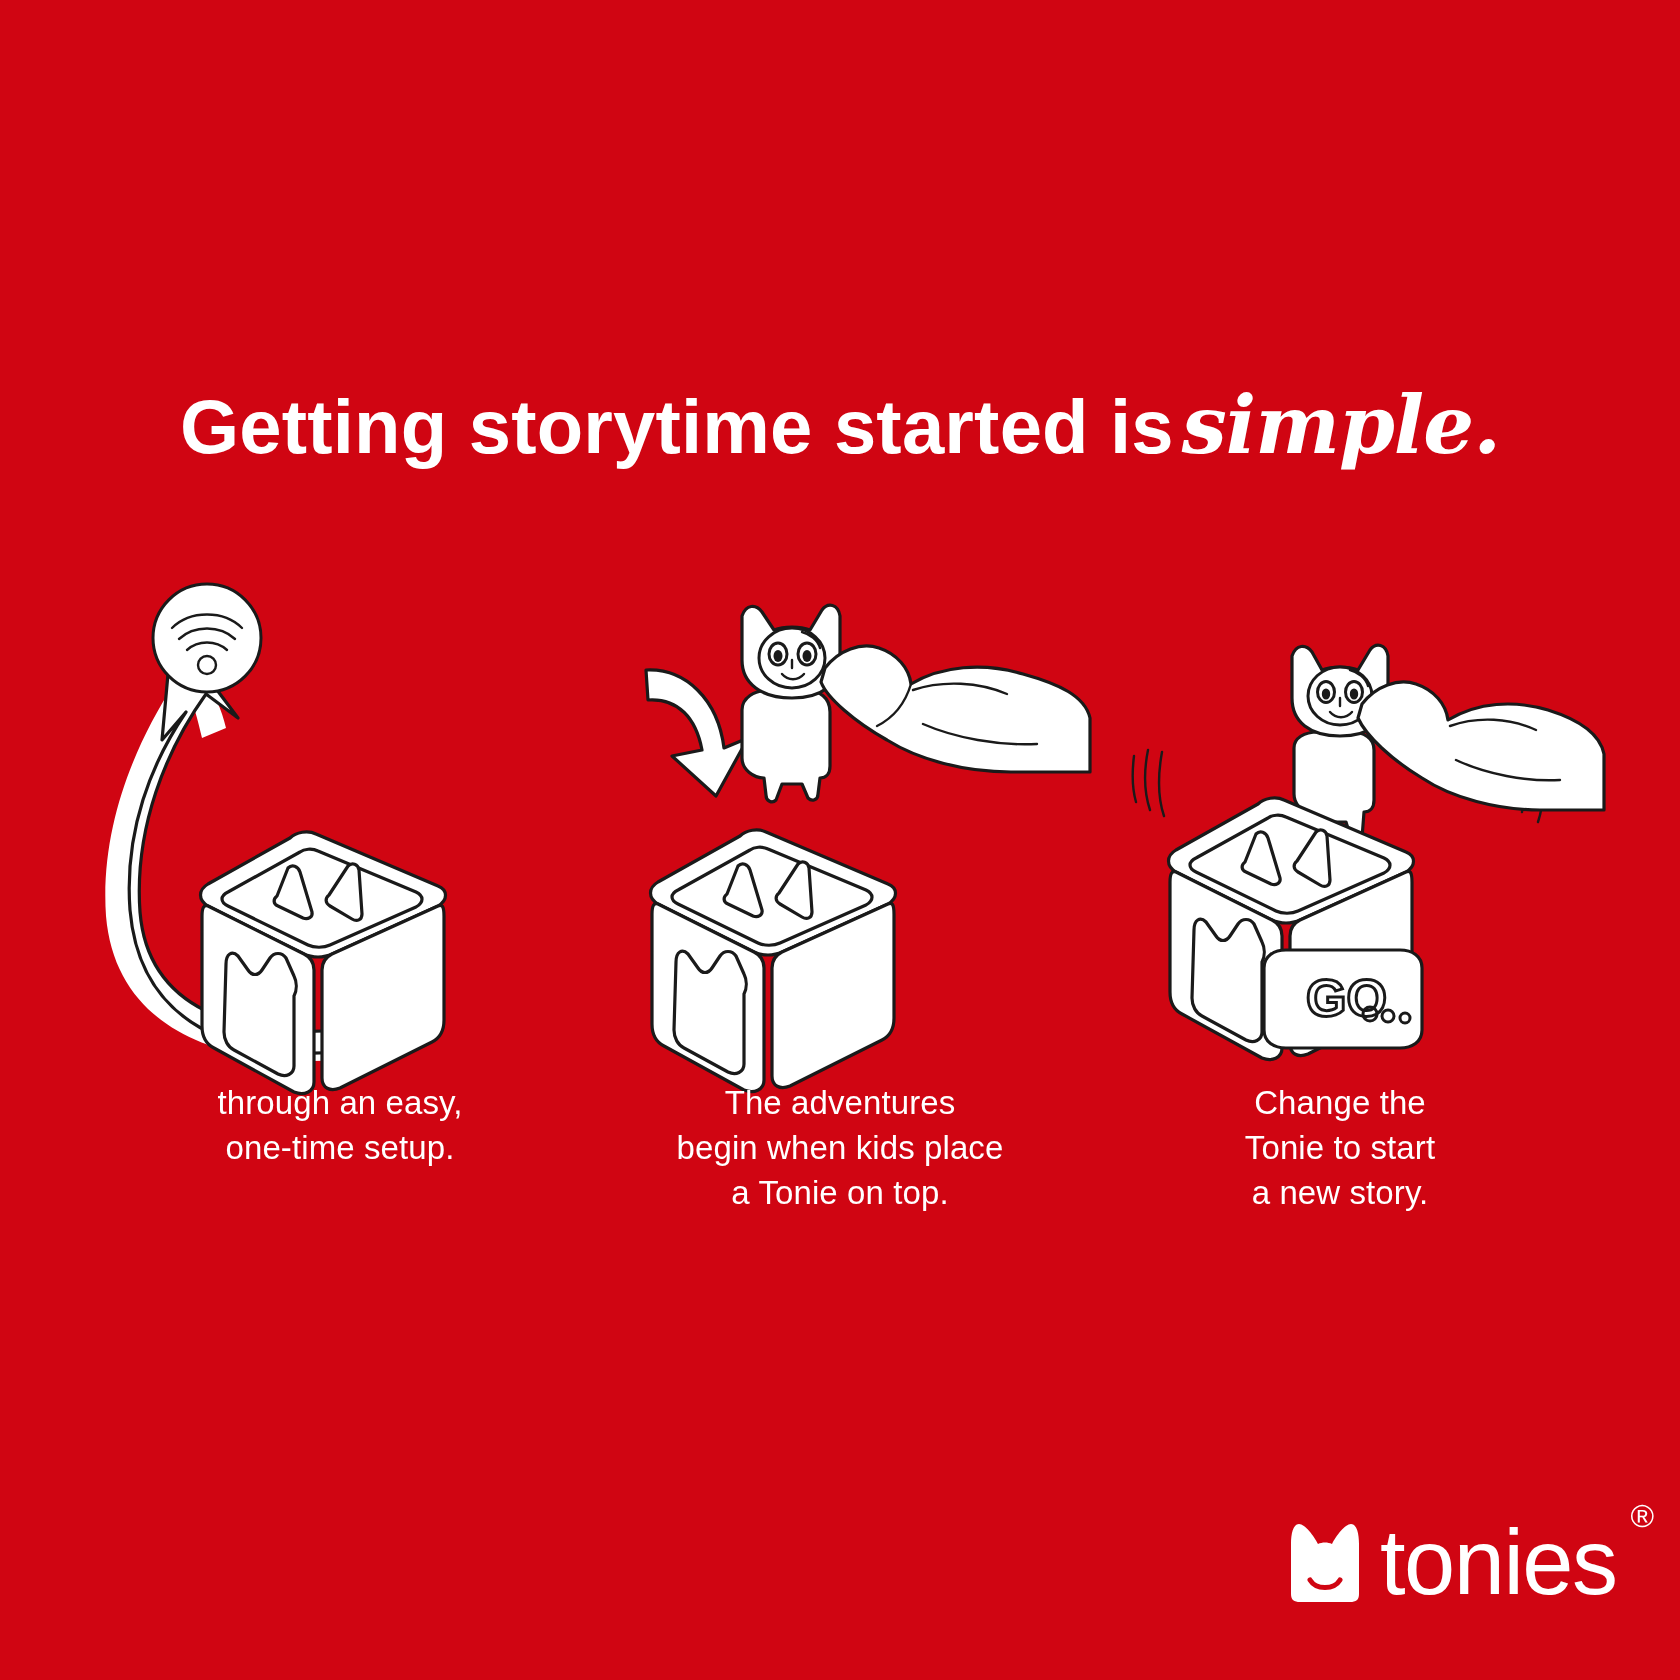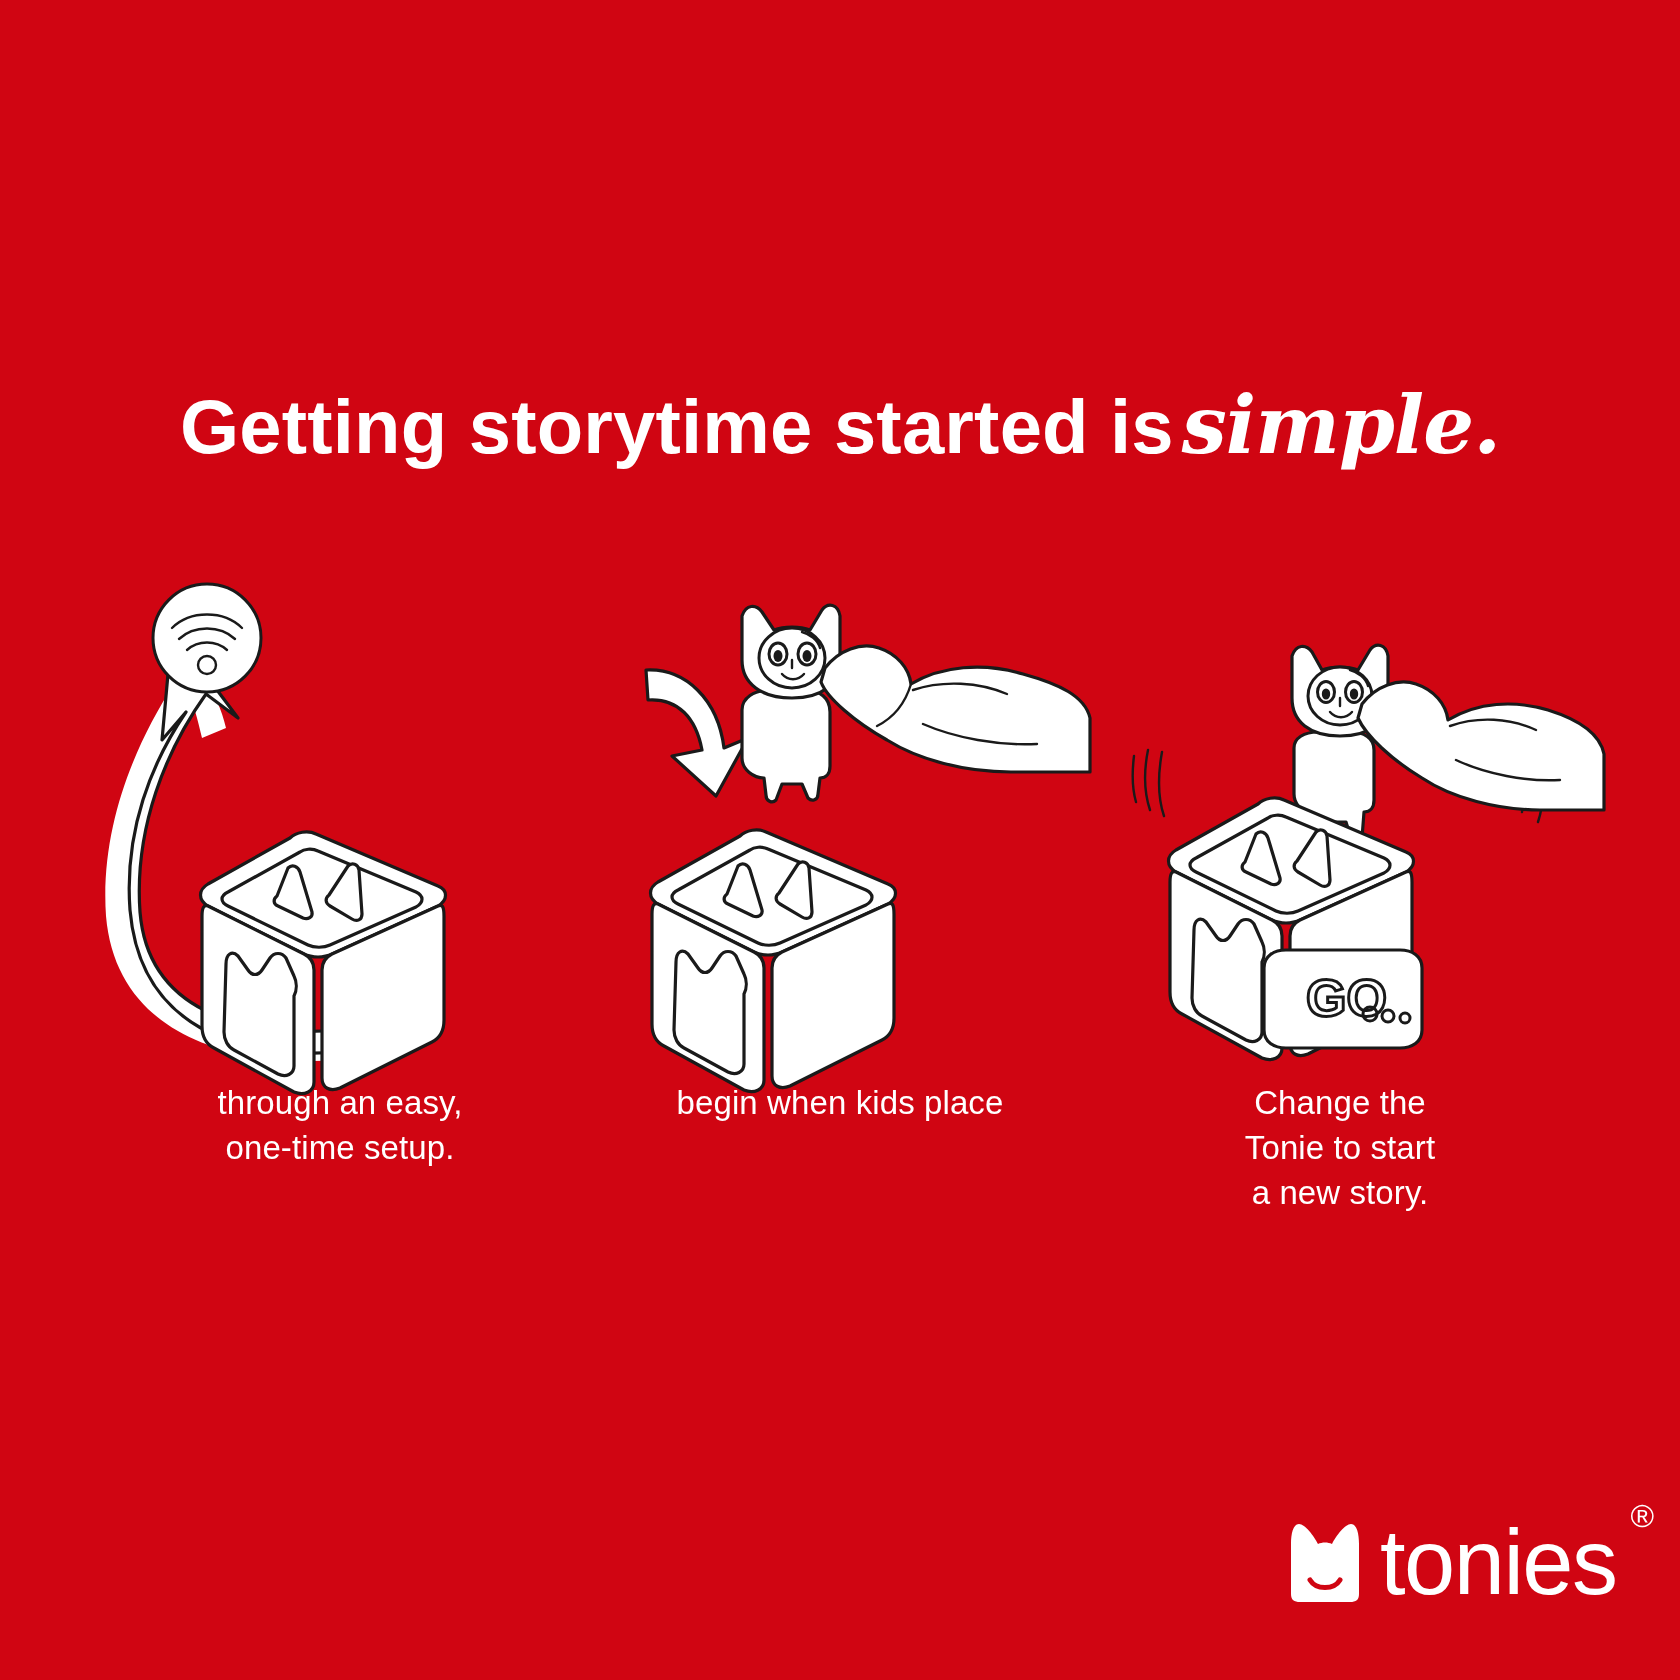--- a/index.html
+++ b/index.html
@@ -245,21 +245,23 @@
             <path class="fillw" d="M 8 76 L 104 124 C 110 127, 114 132, 114 140 L 114 252 C 114 262, 104 266, 94 262 L 14 218 C 6 214, 2 206, 2 196 L 2 86 C 2 78, 4 74, 8 76 Z"></path>
             <path class="fillw" d="M 238 76 L 132 124 C 126 127, 122 132, 122 140 L 122 248 C 122 258, 130 262, 140 258 L 232 212 C 240 208, 244 200, 244 190 L 244 86 C 244 76, 242 74, 238 76 Z"></path>
             <path class="ink" d="M 100 22 C 104 19, 112 18, 118 21 L 216 62 C 224 66, 224 72, 216 77 L 130 115 C 124 118, 114 118, 108 115 L 28 76 C 20 72, 20 66, 28 62 Z"></path>
             <path class="fillw" d="M 88 38 C 92 34, 98 36, 100 42 L 112 82 C 113 87, 108 90, 103 88 L 78 76 C 73 74, 73 69, 77 66 Z"></path>
             <path class="fillw" d="M 148 36 C 152 32, 158 34, 159 40 L 162 84 C 162 90, 157 92, 152 89 L 130 76 C 125 73, 125 68, 129 65 Z"></path>
             <path class="ink" d="M 26 134 C 26 124, 32 120, 38 126 L 48 140 C 52 146, 58 146, 62 140 L 70 128 C 74 122, 82 122, 86 128 L 94 146 C 97 152, 97 160, 94 166 L 94 236 C 94 244, 86 248, 78 244 L 34 220 C 28 217, 24 210, 24 202 Z"></path>
           </g>
         </svg>
       </div>
       <div class="caption">
+        <span class="caption-line">The adventures</span>
         <span class="caption-line">begin when kids place</span>
+        <span class="caption-line">a Tonie on top.</span>
       </div>
     </div>
 
     <div class="panel">
       <div class="panel-art">
         <svg viewBox="0 0 500 520" xmlns="http://www.w3.org/2000/svg">
 
           <g>
             <path class="ink-thin" d="M 44 196 C 42 212, 42 228, 46 242"></path>
             <path class="ink-thin" d="M 58 190 C 54 210, 54 232, 60 250"></path>

